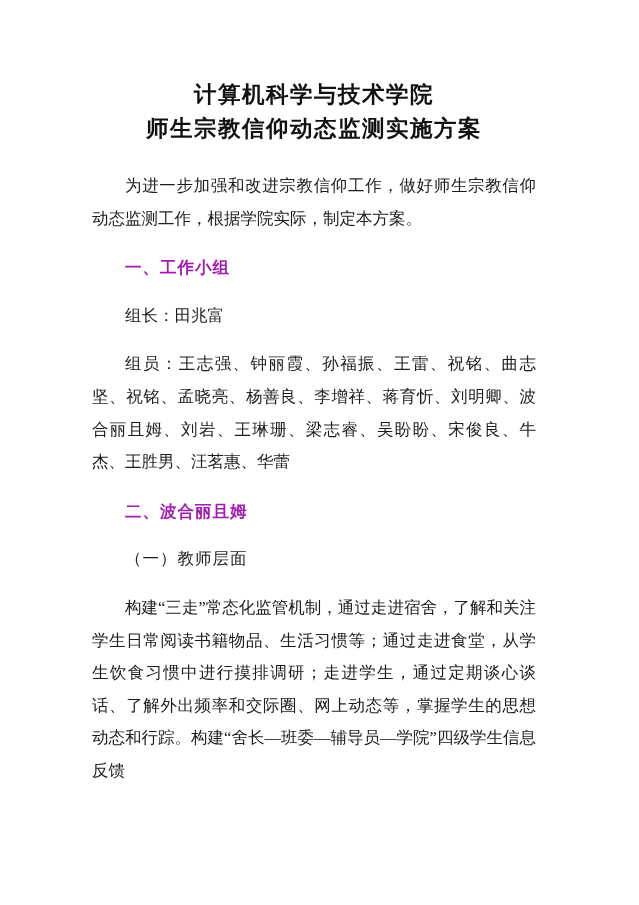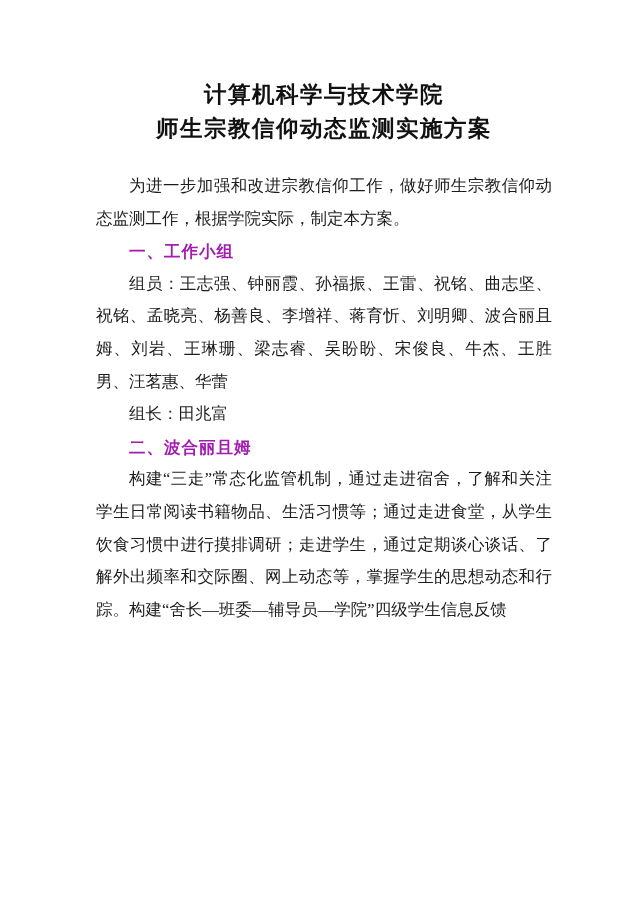--- a/index.html
+++ b/index.html
@@ -6,21 +6,21 @@
     margin: 0;
     padding: 0;
     background: #ffffff;
   }
   .page {
     position: relative;
     width: 639px;
     height: 905px;
     background: #ffffff;
     box-sizing: border-box;
-    padding: 78px 87px 0 96px;
+    padding: 78px 87px 0 76px;
     overflow: hidden;
     font-family: "Liberation Serif", "DejaVu Serif", serif;
     color: #1c1c1c;
   }
   .title-block {
     text-align: center;
     margin: 0 0 24px 0;
   }
   .title-line {
     font-size: 22.5px;
@@ -29,21 +29,21 @@
     letter-spacing: 1.5px;
     color: #111111;
   }
   .body-text {
     font-size: 16.5px;
     line-height: 32.6px;
     text-align: justify;
     text-justify: inter-character;
   }
   p {
-    margin: 0;
+    margin: 16px;
     text-indent: 2em;
   }
   .heading-bold {
     font-weight: bold;
     font-family: "Liberation Sans", "DejaVu Sans", sans-serif;
     font-size: 16.5px;
     color: #a21caf;
     letter-spacing: 1px;
   }
   .sub-heading {
@@ -59,26 +59,27 @@
     <div class="title-line">计算机科学与技术学院</div>
     <div class="title-line">师生宗教信仰动态监测实施方案</div>
   </div>
 
   <div class="body-text">
 
     <p>为进一步加强和改进宗教信仰工作，做好师生宗教信仰动态监测工作，根据学院实际，制定本方案。</p>
 
     <p class="heading-bold">一、工作小组</p>
 
+    <p>组长：田兆富</p>
+
     <p>组员：王志强、钟丽霞、孙福振、王雷、祝铭、曲志坚、祝铭、孟晓亮、杨善良、李增祥、蒋育忻、刘明卿、波合丽且姆、刘岩、王琳珊、梁志睿、吴盼盼、宋俊良、牛杰、王胜男、汪茗惠、华蕾</p>
-
-    <p>组长：田兆富</p>
 
     <p class="heading-bold">二、波合丽且姆</p>
 
+    <p class="sub-heading">（一）教师层面</p>
 
 
 
     <p>构建“三走”常态化监管机制，通过走进宿舍，了解和关注学生日常阅读书籍物品、生活习惯等；通过走进食堂，从学生饮食习惯中进行摸排调研；走进学生，通过定期谈心谈话、了解外出频率和交际圈、网上动态等，掌握学生的思想动态和行踪。构建“舍长—班委—辅导员—学院”四级学生信息反馈</p>
 
   </div>
 
 </div>
 
 </body></html>

